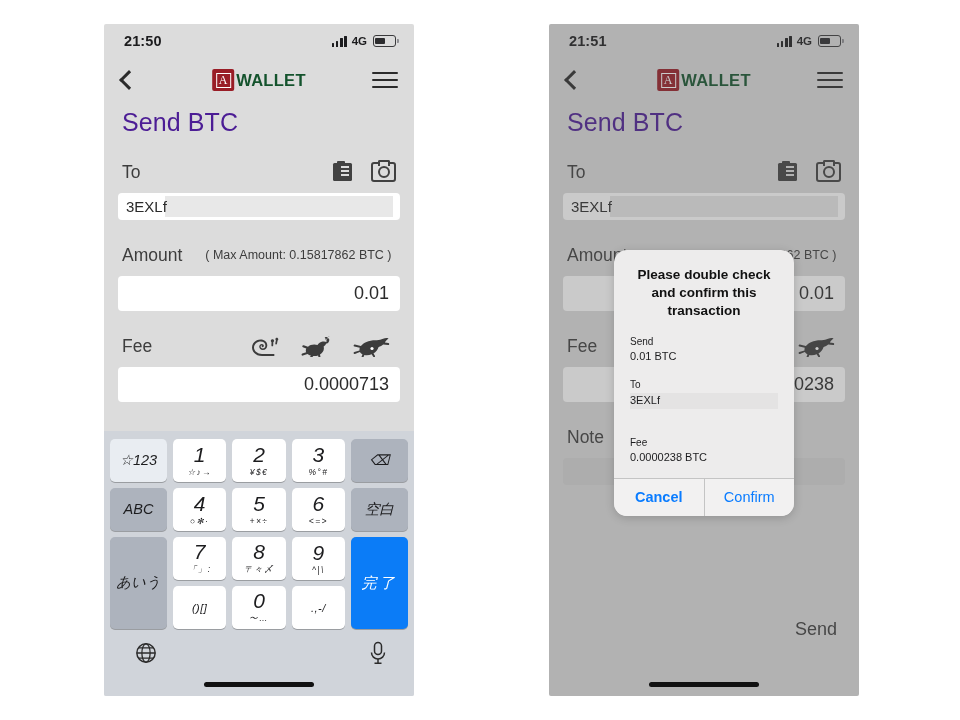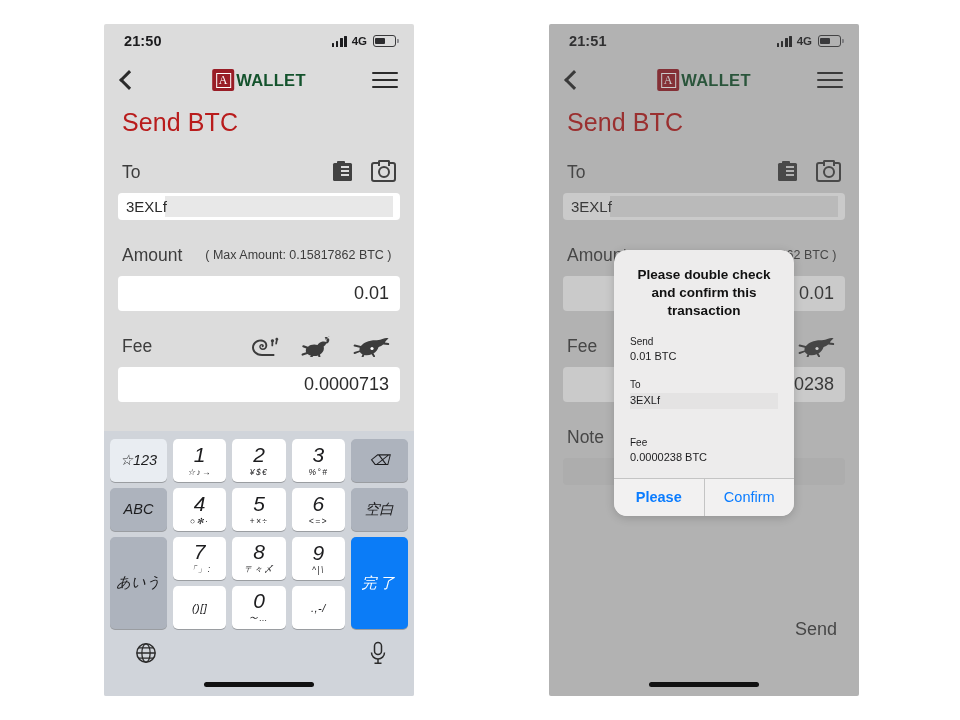--- a/index.html
+++ b/index.html
@@ -131,21 +131,21 @@
     right: 16px;
     width: 26px;
     display: flex; flex-direction: column; gap: 5px;
     cursor: pointer;
   }
   .hamburger span { display: block; height: 2.2px; background: #2b2b2b; border-radius: 1px; }
 
   
   .page-title {
     font-size: 25px;
-    color: #b91c1c;
+    color: #4c1d95;
     padding: 6px 0 0 18px;
     font-weight: 400;
     letter-spacing: 0.1px;
   }
   .section { padding: 0 14px; }
   .field-head {
     display: flex;
     align-items: center;
     margin-top: 22px;
     padding: 0 4px;
@@ -659,21 +659,21 @@
             <div class="dlg-key">To</div>
             <div class="dlg-val">3EXLf</div>
           </div>
           <div class="dlg-row gap"></div>
           <div class="dlg-row">
             <div class="dlg-key">Fee</div>
             <div class="dlg-val">0.0000238 BTC</div>
           </div>
         </div>
         <div class="dialog-actions">
-          <div class="dlg-btn cancel">Please</div>
+          <div class="dlg-btn cancel">Cancel</div>
           <div class="dlg-btn confirm">Confirm</div>
         </div>
       </div>
     </div>
 
     <div class="home-bar"></div>
   </div>
 
 </div>
 

